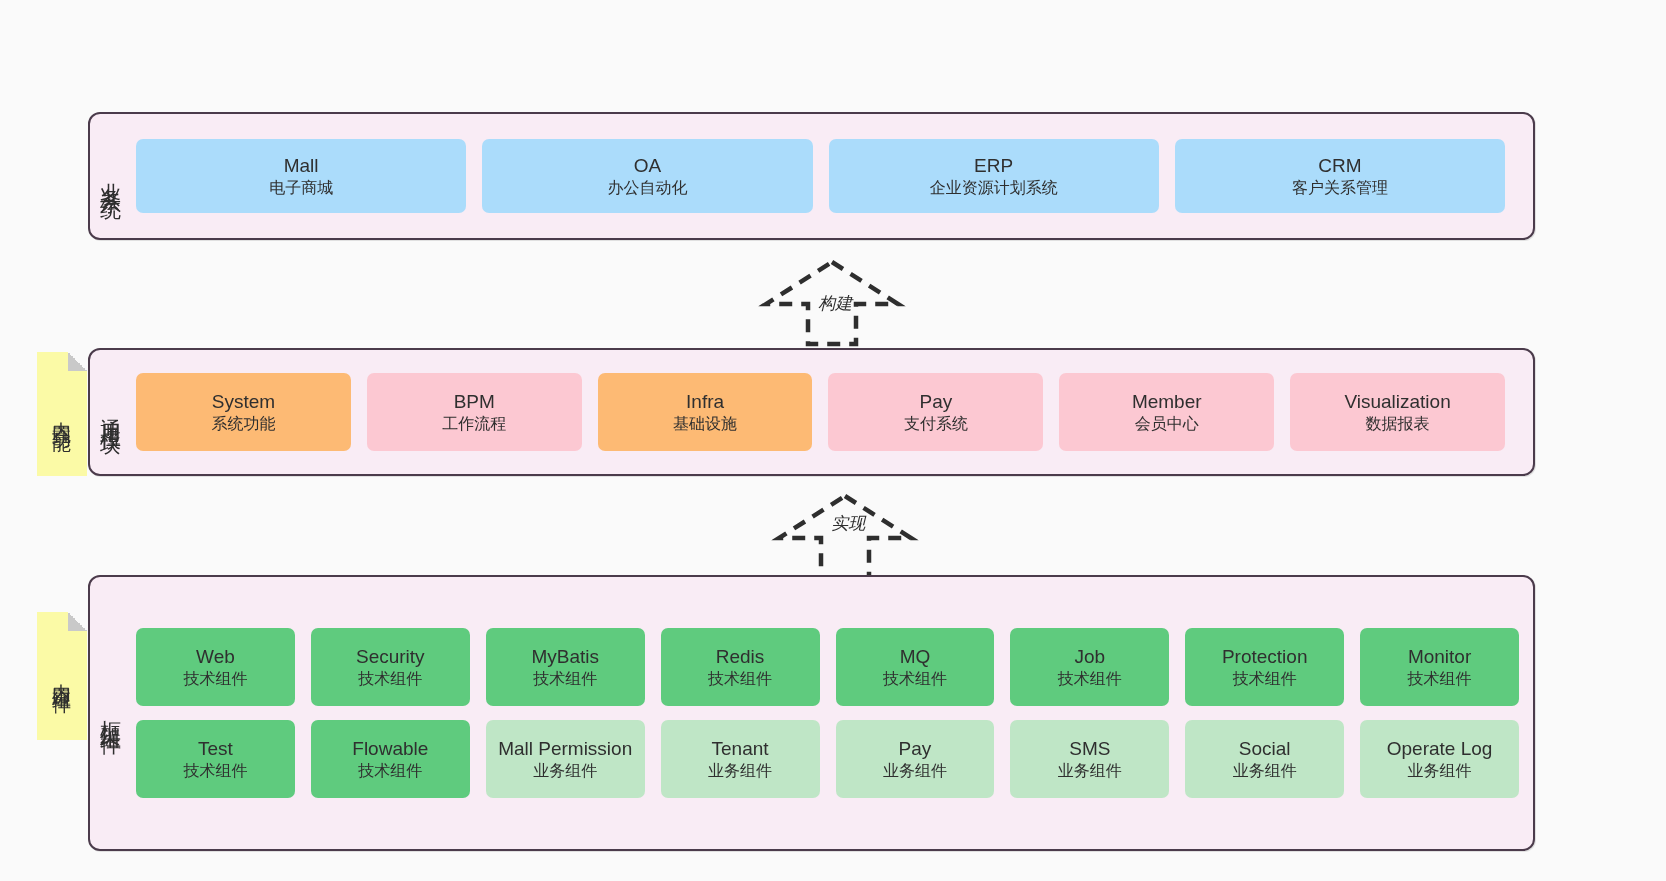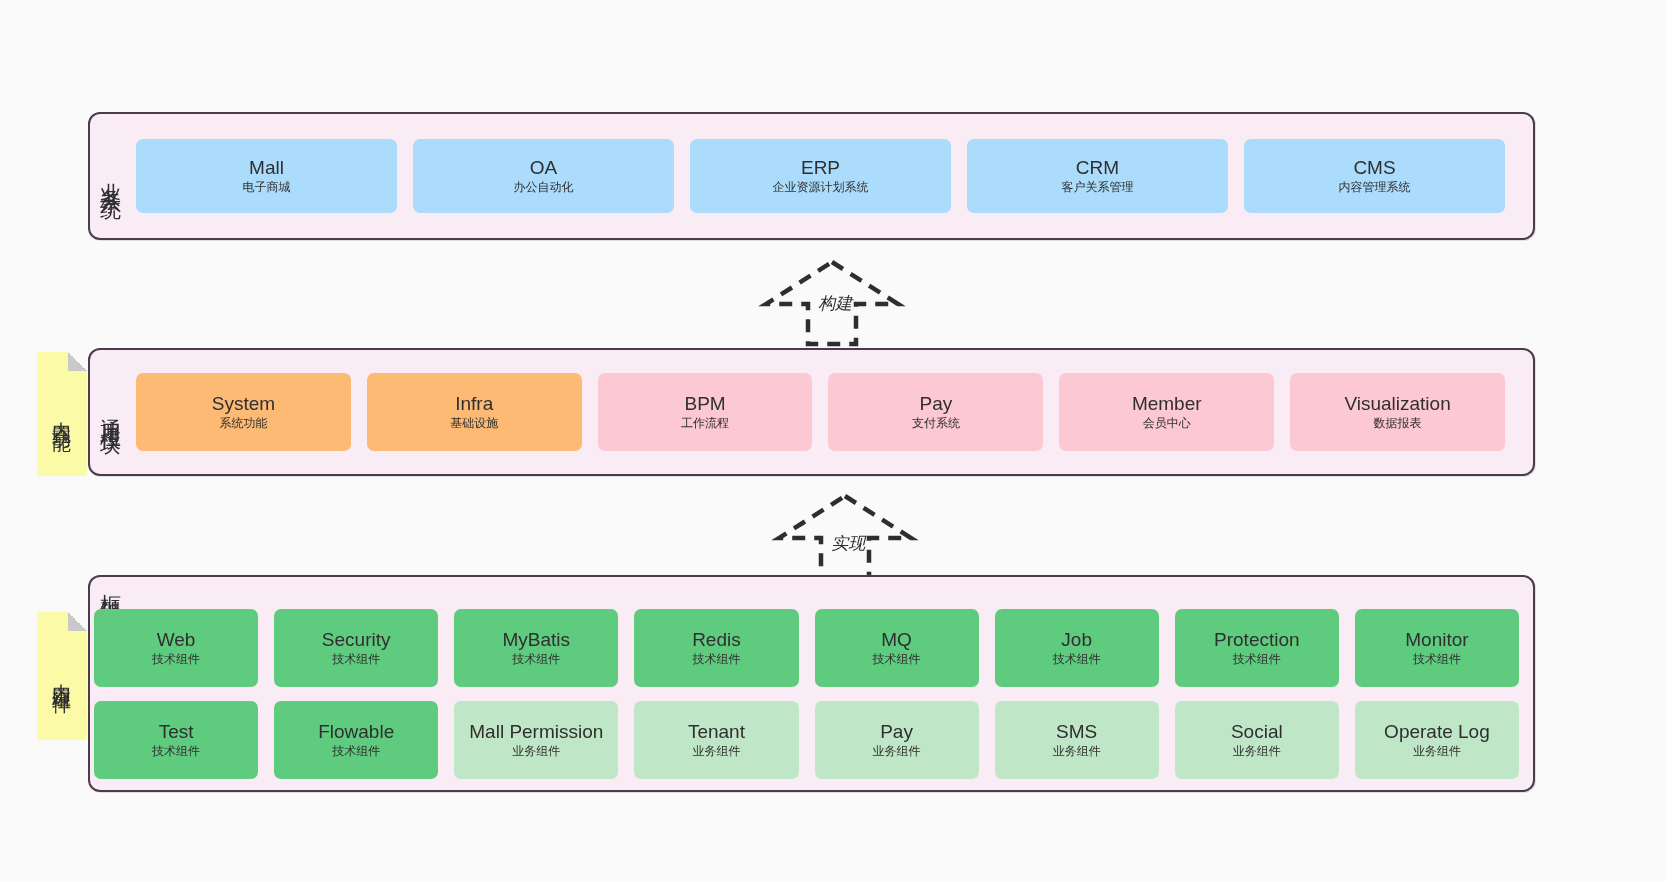--- a/index.html
+++ b/index.html
@@ -75,36 +75,36 @@
     flex-direction: column;
     align-items: center;
     justify-content: center;
     text-align: center;
     color: #2f2f2f;
     line-height: 1.28;
     box-sizing: border-box;
     padding: 4px 6px;
   }
   .card .t1 { font-size: 19px; }
-  .card .t2 { font-size: 12px; }
+  .card .t2 { font-size: 16px; }
 
   .card.blue  { background: #abdcfb; }
   .card.red   { background: #fdba74; }
   .card.pink  { background: #fcc8d2; }
   .card.green { background: #5fcb7e; }
   .card.lgreen{ background: #bfe6c6; }
 
   
   #layer-business { left: 88px;  top: 112px; width: 1447px; height: 128px; }
   #layer-business .card { height: 74px; }
 
   #layer-common   { left: 88px;  top: 348px; width: 1447px; height: 128px; }
   #layer-common .card { height: 78px; }
 
-  #layer-framework{ left: 88px;  top: 575px; width: 1447px; height: 217px; flex-direction: column; }
+  #layer-framework{ left: 88px;  top: 575px; width: 1447px; height: 276px; }
   #layer-framework .card { height: 78px; }
 
   
   .note {
     position: absolute;
     width: 50px;
     background: #fbfaa6;
     box-sizing: border-box;
     display: flex;
     align-items: center;
@@ -142,21 +142,21 @@
     transform: translateX(-50%);
     font-size: 17px;
     color: #2e2e2e;
     background: transparent;
     white-space: nowrap;
     user-select: none;
   }
   #arrow-build   { left: 752px; top: 258px; width: 160px; height: 88px; }
   #arrow-build   .arrow-label { top: 34px; left: 52%; }
   #arrow-impl    { left: 765px; top: 492px; width: 160px; height: 88px; }
-  #arrow-impl    .arrow-label { top: 40px; left: 52%; }
+  #arrow-impl    .arrow-label { top: 20px; left: 52%; }
 </style>
 </head>
 <body>
 
 <div class="canvas">
 
   <div class="layer" id="layer-business">
     <div class="layer-title">业务系统</div>
     <div class="layer-body">
       <div class="card blue">
@@ -168,24 +168,20 @@
         <div class="t2">办公自动化</div>
       </div>
       <div class="card blue">
         <div class="t1">ERP</div>
         <div class="t2">企业资源计划系统</div>
       </div>
       <div class="card blue">
         <div class="t1">CRM</div>
         <div class="t2">客户关系管理</div>
       </div>
-      <div class="card blue">
-        <div class="t1">CMS</div>
-        <div class="t2">内容管理系统</div>
-      </div>
     </div>
   </div>
 
   <div class="arrow" id="arrow-build">
     <svg width="160" height="88" viewBox="0 0 160 88">
       <path d="M80 4 L146 46 L104 46 L104 86 L56 86 L56 46 L14 46 Z" fill="none" stroke="#2e2e2e" stroke-width="4.5" stroke-dasharray="13 9" stroke-linejoin="miter"></path>
     </svg>
     <div class="arrow-label">构建</div>
   </div>
 
@@ -193,27 +189,27 @@
     <span>内置功能</span>
   </div>
 
   <div class="layer" id="layer-common">
     <div class="layer-title">通用模块</div>
     <div class="layer-body">
       <div class="card red">
         <div class="t1">System</div>
         <div class="t2">系统功能</div>
       </div>
+      <div class="card pink">
+        <div class="t1">BPM</div>
+        <div class="t2">工作流程</div>
+      </div>
       <div class="card red">
         <div class="t1">Infra</div>
         <div class="t2">基础设施</div>
-      </div>
-      <div class="card pink">
-        <div class="t1">BPM</div>
-        <div class="t2">工作流程</div>
       </div>
       <div class="card pink">
         <div class="t1">Pay</div>
         <div class="t2">支付系统</div>
       </div>
       <div class="card pink">
         <div class="t1">Member</div>
         <div class="t2">会员中心</div>
       </div>
       <div class="card pink">

